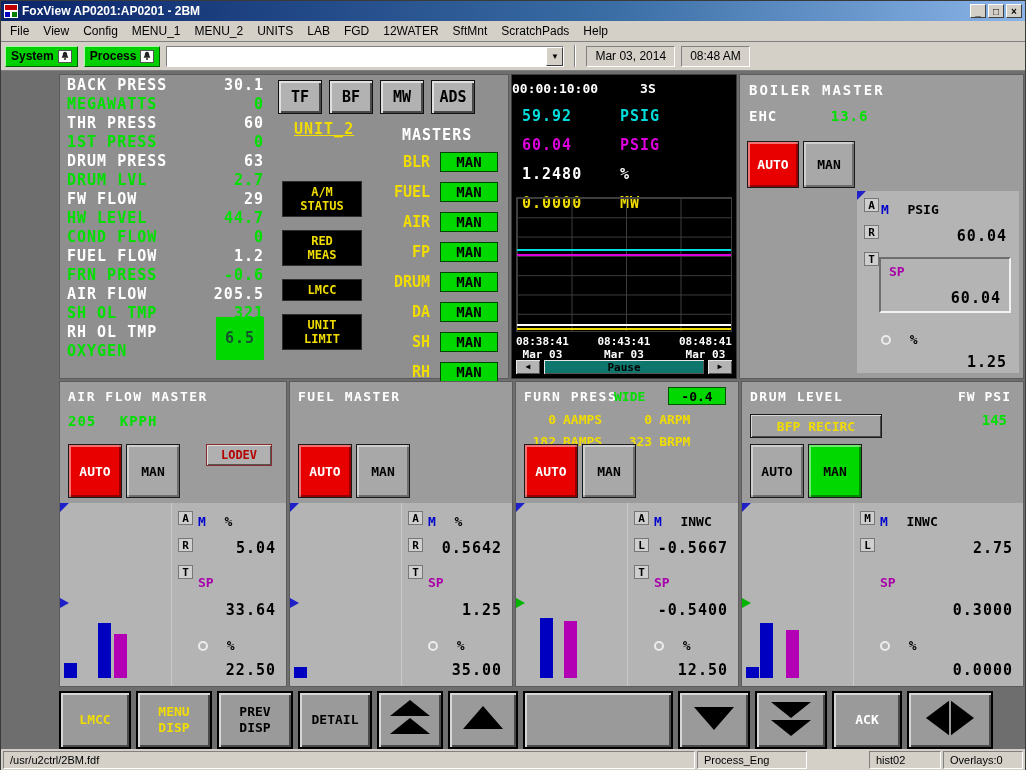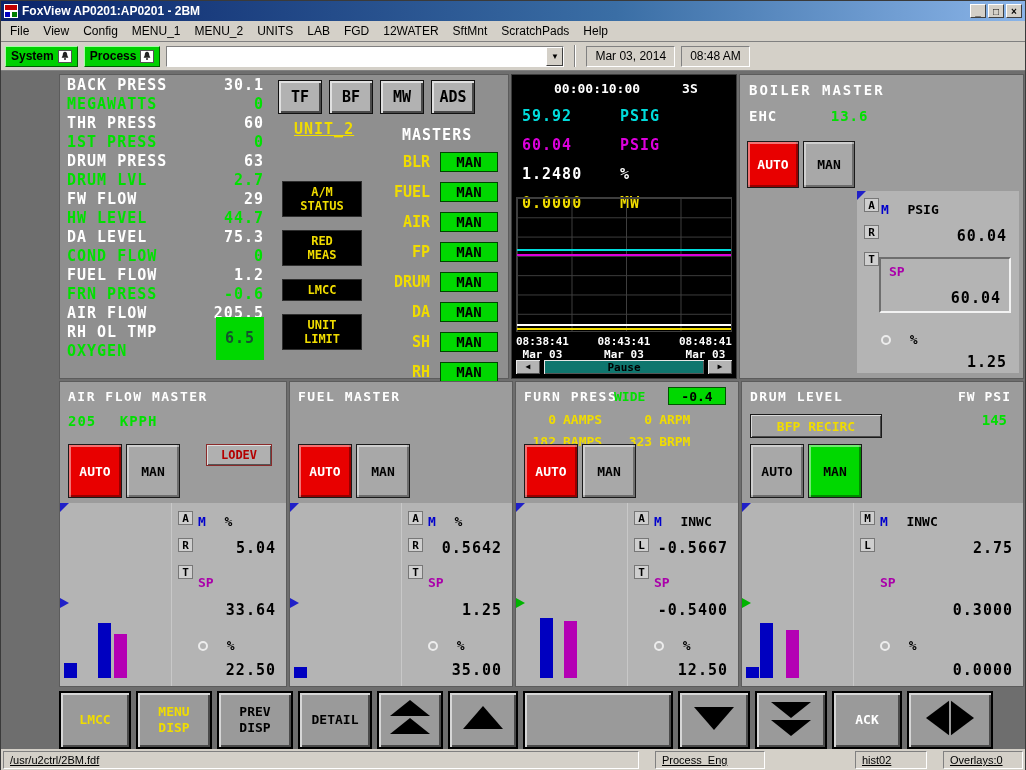--- a/index.html
+++ b/index.html
@@ -45,21 +45,21 @@
   .status-col { position:absolute; left:10px; top:106px; width:80px; display:flex; flex-direction:column; gap:13px; }
   .status-btn { background:#000; color:#f0dc00; font:bold 12px/14px "DejaVu Sans Mono",monospace; white-space:pre-line; text-align:center; padding:3px 0; border:1px solid #2e2e2e; width:80px; }
   .masters-rows { position:absolute; left:0; right:10px; top:72px; }
   .master-row { height:30px; display:flex; align-items:center; justify-content:flex-end; gap:10px; }
   .master-label { color:#f0dc00; font:bold 15px "DejaVu Sans Mono",monospace; }
   .mode-box { width:58px; height:20px; background:#00d800; border:1px solid #004400; color:#000; font:bold 14px/18px "DejaVu Sans Mono",monospace; text-align:center; }
 
   
   .trend { left:510px; top:3px; width:226px; height:305px; background:#000; border:1px solid #3c3c3c; }
   .trend-header { position:absolute; top:6px; left:0; right:0; display:flex; color:#fff; font:bold 13px "DejaVu Sans Mono",monospace; }
-  .th-span { margin-left:42px; }
+  .th-span { }
   .th-rate { margin-left:42px; }
   .pen-list { position:absolute; top:26px; left:0; right:0; }
   .pen-row { height:29px; display:flex; align-items:center; padding-left:10px; font:bold 15px "DejaVu Sans Mono",monospace; letter-spacing:1px; }
   .pen-val { width:98px; }
   .pen-row[data-color="cyan"] { color:#00dcdc; }
   .pen-row[data-color="magenta"] { color:#dc00dc; }
   .pen-row[data-color="white"] { color:#ffffff; }
   .pen-row[data-color="yellow"] { color:#f0dc00; }
   .trend-chart { position:absolute; left:4px; right:4px; top:122px; height:135px; border:1px solid #3e3e3e; overflow:hidden;
      background-image:linear-gradient(to right,#3e3e3e 1px,transparent 1px),linear-gradient(to bottom,#3e3e3e 1px,transparent 1px);
@@ -140,21 +140,21 @@
 
   
   .bottom-bar { position:absolute; left:58px; top:620px; height:58px; display:flex; gap:5px; }
   .bb-btn { height:58px; background:#9a9a9a; border:2px solid #000; box-shadow:inset 2px 2px 0 #d6d6d6, inset -2px -2px 0 #4a4a4a; color:#000; font:bold 13px/16px "DejaVu Sans Mono",monospace; white-space:pre-line; display:flex; align-items:center; justify-content:center; }
   .bb-btn.yellow { color:#f0dc00; }
   .bb-btn.white { color:#fff; }
   .bb-lmcc{width:72px}.bb-menu{width:76px}.bb-prev{width:76px}.bb-detail{width:74px}
   .bb-up2{width:66px}.bb-up{width:70px}.bb-blank{width:150px}.bb-down{width:72px}.bb-down2{width:72px}.bb-ack{width:70px}.bb-diamond{width:86px}
 
   
-  .statusbar { height:22px; background:#d4d0c8; display:flex; align-items:center; padding:0 2px; gap:16px; flex:none;text-decoration:underline; }
+  .statusbar { height:22px; background:#d4d0c8; display:flex; align-items:center; padding:0 2px; gap:2px; flex:none; }
   .sb-field { height:18px; border:1px solid; border-color:#808080 #fff #fff #808080; font:11px/16px "Liberation Sans",sans-serif; color:#000; padding:0 6px; white-space:nowrap; overflow:hidden; }
   .sb-path { flex:1; }
   .sb-env { width:110px; }
   .sb-gap { width:58px; border:none; }
   .sb-host { width:72px; }
   .sb-ovl { width:80px; }
 </style>
 </head>
 <body>
 
@@ -257,24 +257,20 @@
           <div class="val-row" data-color="white">
             <span class="vl">FW FLOW</span>
             <span class="vv">29</span>
           </div>
 
           <div class="val-row" data-color="green">
             <span class="vl">HW LEVEL</span>
             <span class="vv">44.7</span>
           </div>
 
-          <div class="val-row" data-color="white">
-            <span class="vl">DA LEVEL</span>
-            <span class="vv">75.3</span>
-          </div>
 
           <div class="val-row" data-color="green">
             <span class="vl">COND FLOW</span>
             <span class="vv">0</span>
           </div>
 
           <div class="val-row" data-color="white">
             <span class="vl">FUEL FLOW</span>
             <span class="vv">1.2</span>
           </div>
@@ -282,20 +278,24 @@
           <div class="val-row" data-color="green">
             <span class="vl">FRN PRESS</span>
             <span class="vv">-0.6</span>
           </div>
 
           <div class="val-row" data-color="white">
             <span class="vl">AIR FLOW</span>
             <span class="vv">205.5</span>
           </div>
 
+          <div class="val-row" data-color="green">
+            <span class="vl">SH OL TMP</span>
+            <span class="vv">321</span>
+          </div>
 
           <div class="val-row" data-color="white">
             <span class="vl">RH OL TMP</span>
             <span class="vv">330</span>
           </div>
 
           <div class="val-row" data-color="green">
             <span class="vl">OXYGEN</span>
             <span class="vv" data-boxed="true">6.5</span>
           </div>

